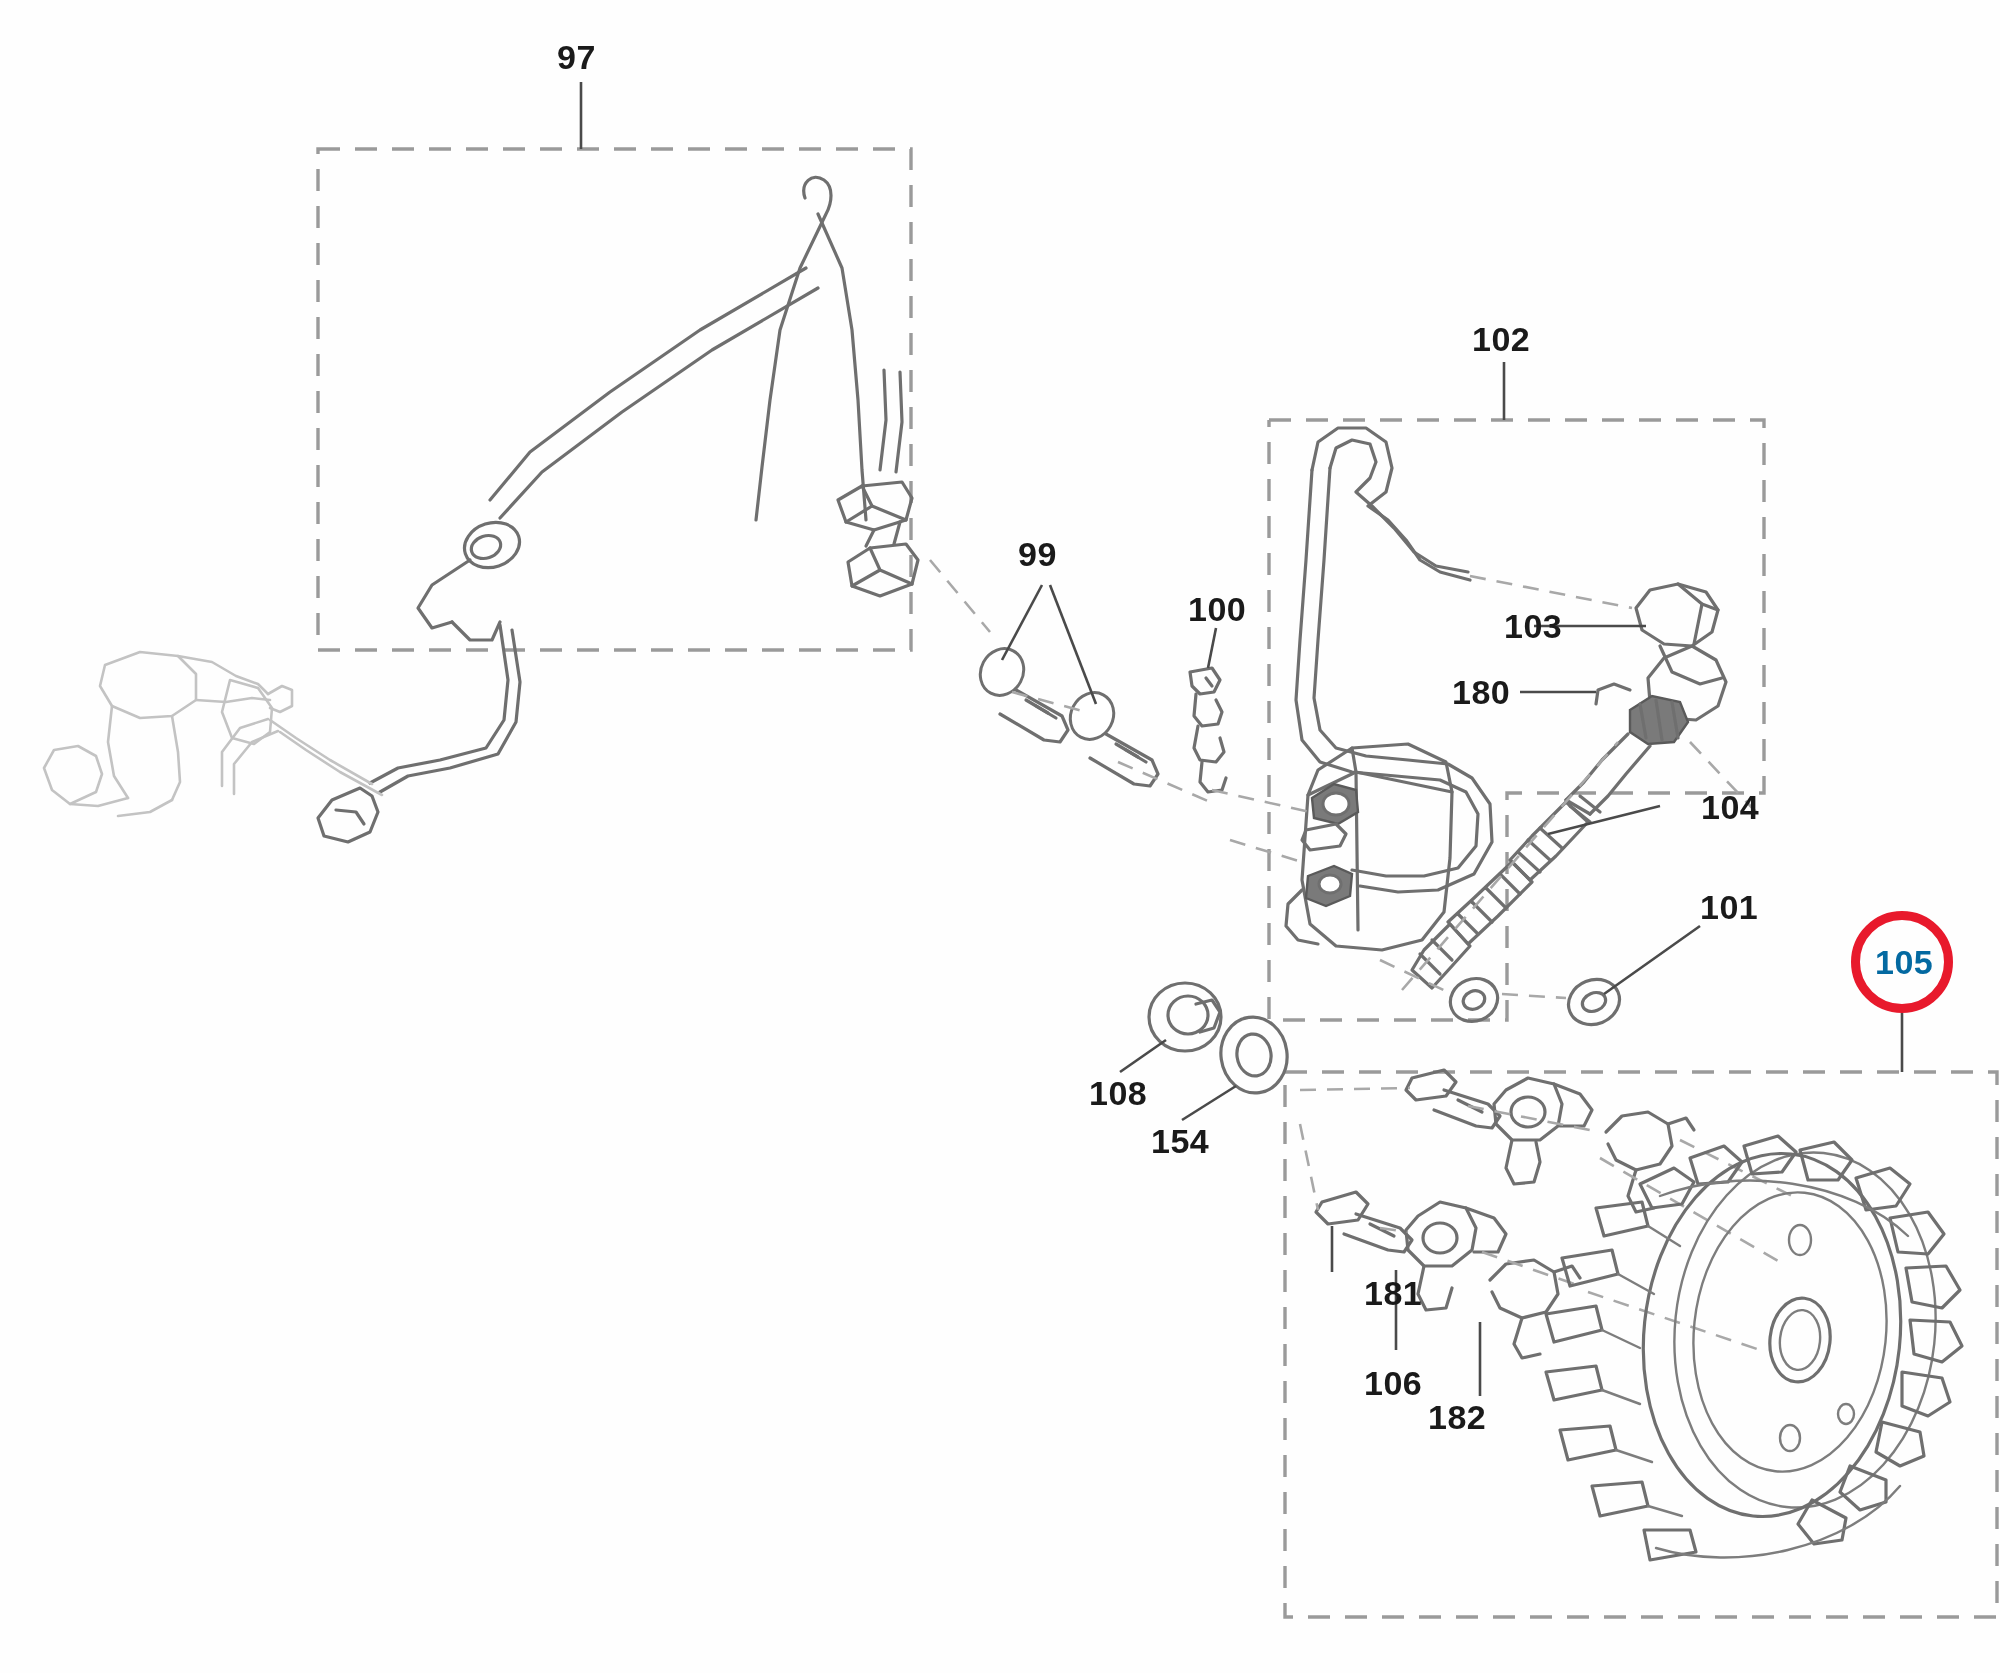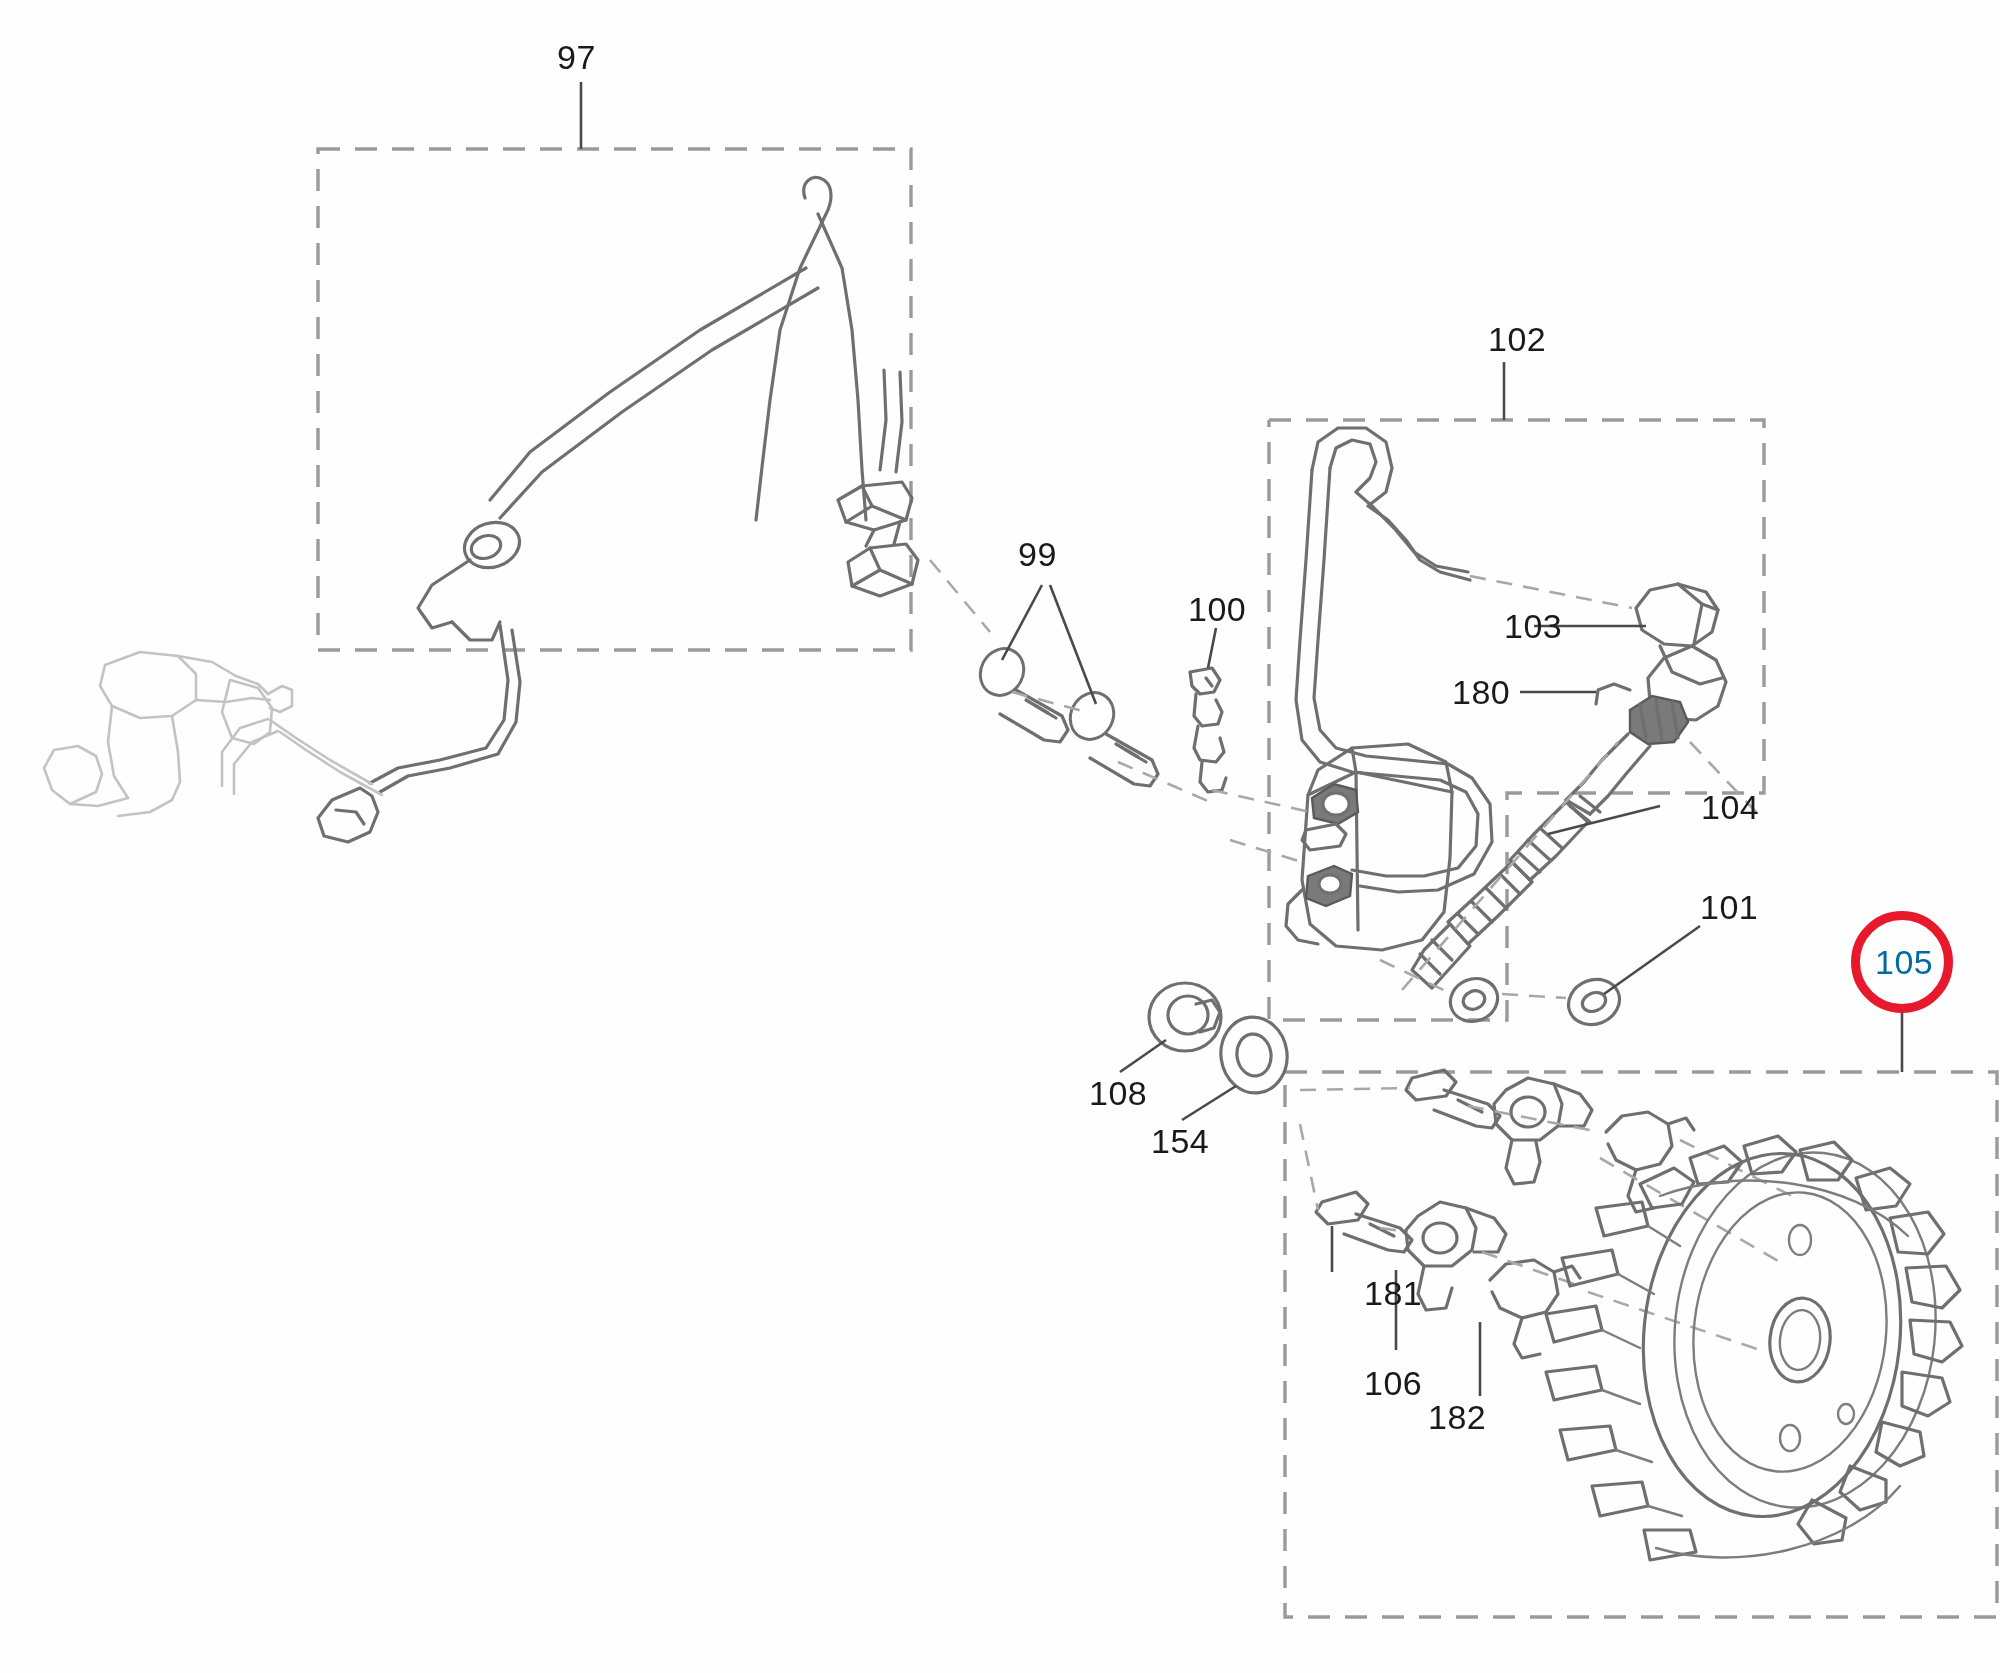--- a/index.html
+++ b/index.html
@@ -19,21 +19,21 @@
   }
   #diagram-svg {
     position: absolute;
     top: 0; left: 0;
     width: 2000px;
     height: 1673px;
   }
   .callout-label {
     position: absolute;
     font-family: "Liberation Sans", sans-serif;
-    font-weight: normal;
+    font-weight: bold;
     font-size: 34px;
     color: #1a1a1a;
     letter-spacing: 0.5px;
     white-space: nowrap;
     line-height: 1;
     user-select: none;
   }
   .callout-label.highlighted {
     color: #0369a1;
   }
@@ -360,21 +360,21 @@
       <path class="ln-t" d="M1656,1548 C1736,1572 1846,1550 1900,1486"></path>
     </g>
 
   </svg>
 
   <div class="highlight-ring" style="left:1851px; top:911px; width:102px; height:102px;"></div>
 
   <div class="callout-label" style="left:557px;  top:40px;">97</div>
   <div class="callout-label" style="left:1018px; top:537px;">99</div>
   <div class="callout-label" style="left:1188px; top:592px;">100</div>
-  <div class="callout-label" style="left:1472px; top:322px;margin-left:16px;">102</div>
+  <div class="callout-label" style="left:1472px; top:322px;">102</div>
   <div class="callout-label" style="left:1504px; top:609px;">103</div>
   <div class="callout-label" style="left:1452px; top:675px;text-align:center;">180</div>
   <div class="callout-label" style="left:1677px; top:790px;margin-left:24px;">104</div>
   <div class="callout-label" style="left:1700px; top:890px;">101</div>
   <div class="callout-label highlighted" style="left:1875px; top:945px;">105</div>
   <div class="callout-label" style="left:1089px; top:1076px;">108</div>
   <div class="callout-label" style="left:1151px; top:1124px;">154</div>
   <div class="callout-label" style="left:1364px; top:1276px;">181</div>
   <div class="callout-label" style="left:1364px; top:1354px;margin-top:12px;">106</div>
   <div class="callout-label" style="left:1428px; top:1400px;">182</div>

